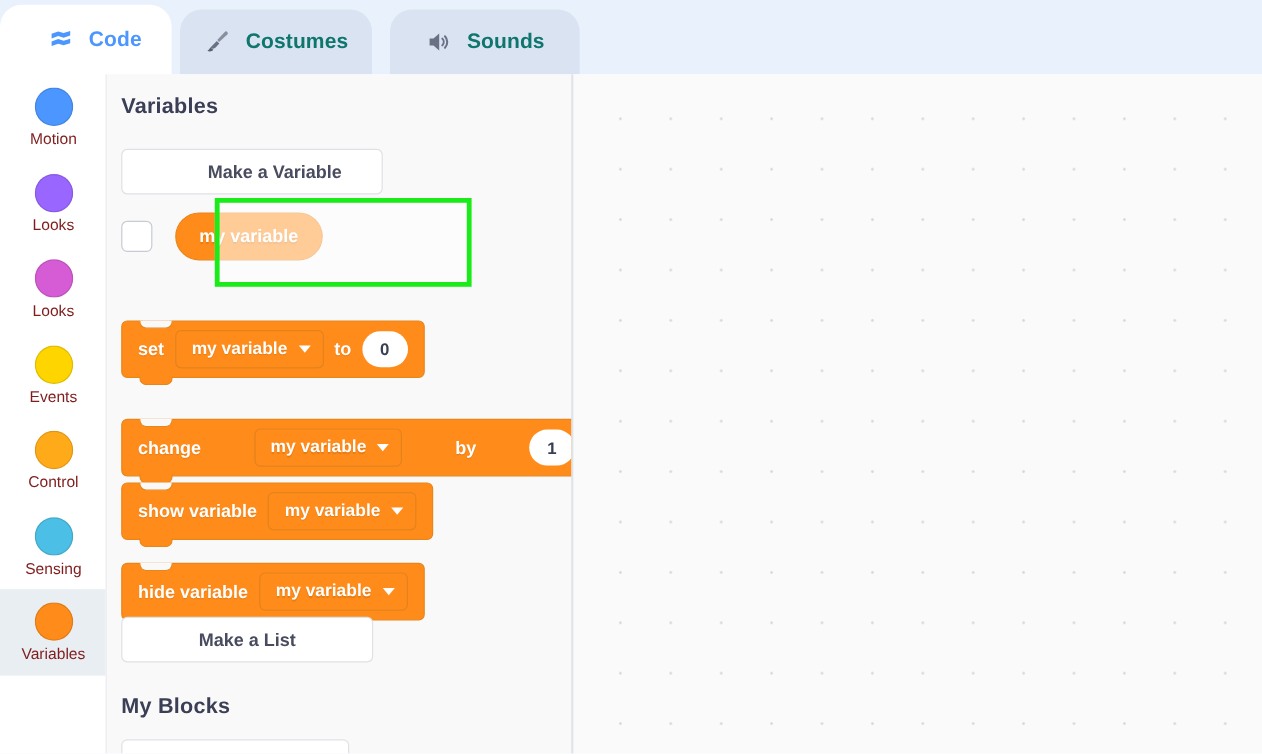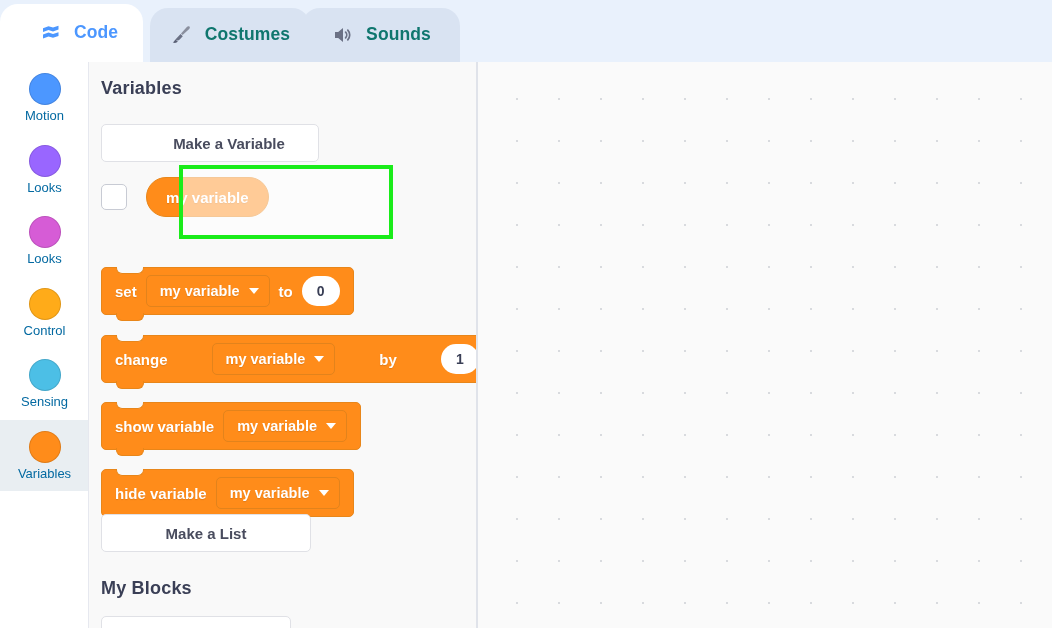--- a/index.html
+++ b/index.html
@@ -49,21 +49,21 @@
 
   .tab.active {
     background: #ffffff;
     color: #4c97ff;
     top: 4px;
     height: 58px;
   }
 
   .tab-code     { left: 0px;   width: 143px; padding-left: 14px; }
   .tab-costumes { left: 150px; width: 160px; }
-  .tab-sounds   { left: 302px; width: 158px; }
+  .tab-sounds   { left: 325px; width: 158px; }
 
   .tab-label { line-height: 1; letter-spacing: .1px; }
 
   .tab-icon { display: flex; align-items: center; justify-content: center; }
   .tab-icon svg { display: block; }
 
   
   .editor-body {
     position: absolute;
     top: 62px; left: 0;
@@ -100,21 +100,21 @@
 
   .cat-dot {
     width: 32px;
     height: 32px;
     border-radius: 50%;
     border: 1px solid rgba(0,0,0,0.12);
   }
 
   .cat-label {
     font-size: 13px;
-    color: #0369a1;
+    color: #7f1d1d;
     line-height: 1;
   }
 
   
   .palette {
     position: absolute;
     top: 0; left: 89px;
     width: 389px;
     height: 566px;
     background: #f9f9f9;
@@ -233,21 +233,21 @@
     height: 7px;
     background: #ff8c1a;
     border-left: 1px solid #e8861a;
     border-right: 1px solid #e8861a;
     border-bottom: 1px solid #e8861a;
     border-bottom-left-radius: 6px;
     border-bottom-right-radius: 6px;
   }
 
   .blk-set    { top: 205px; }
-  .blk-change { top: 273px; gap: 44px; }
+  .blk-change { top: 287px; gap: 44px; }
   .blk-show   { top: 340px; }
   .blk-hide   { top: 407px; }
 
   .blk-label { line-height: 1; white-space: nowrap; }
 
   .dropdown {
     height: 32px;
     padding: 0 10px 0 13px;
     background: #ff8c1a;
     border: 1px solid #e2831c;
@@ -364,20 +364,24 @@
       <div class="cat">
         <span class="cat-dot" style="background:#9966ff"></span>
         <span class="cat-label">Looks</span>
       </div>
 
       <div class="cat">
         <span class="cat-dot" style="background:#d65cd6"></span>
         <span class="cat-label">Looks</span>
       </div>
 
+      <div class="cat">
+        <span class="cat-dot" style="background:#ffd500"></span>
+        <span class="cat-label">Events</span>
+      </div>
 
       <div class="cat">
         <span class="cat-dot" style="background:#ffab19"></span>
         <span class="cat-label">Control</span>
       </div>
 
       <div class="cat">
         <span class="cat-dot" style="background:#4cbfe6"></span>
         <span class="cat-label">Sensing</span>
       </div>

